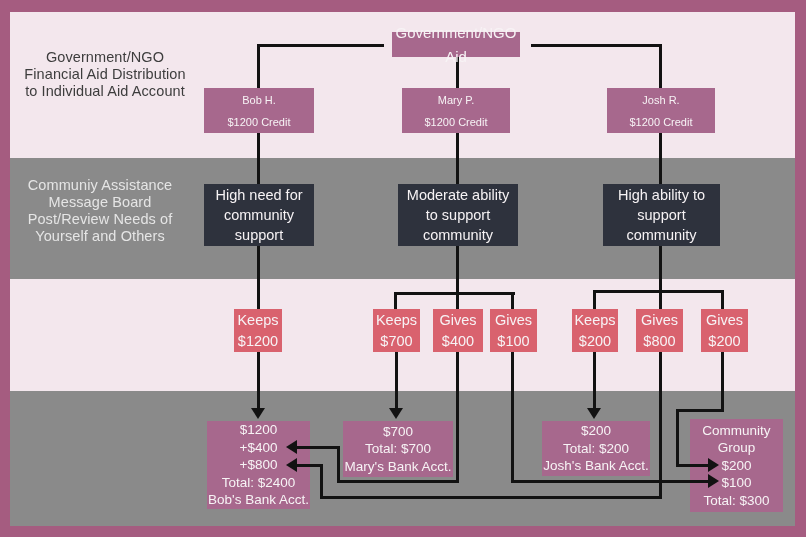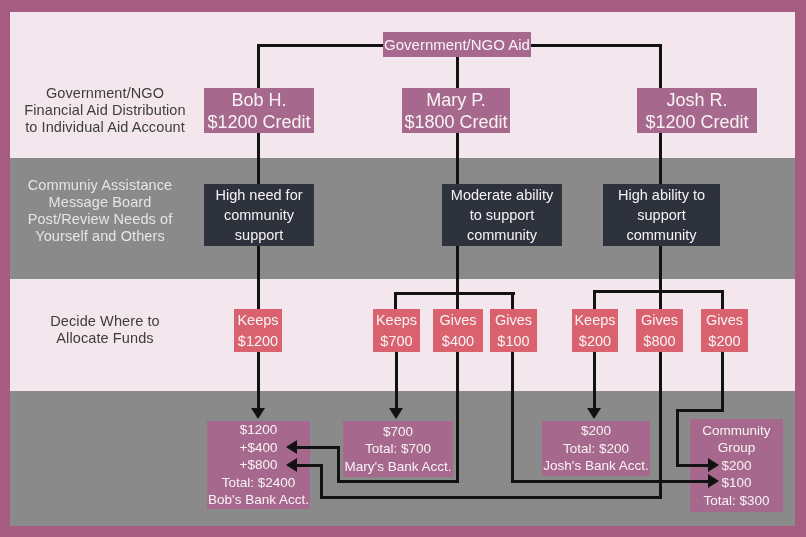--- a/index.html
+++ b/index.html
@@ -19,49 +19,47 @@
   .lbl.dark{color:#3d3d3d;}
   .lbl.light{color:#e5e5e5;}
   .node{
     position:absolute;display:flex;align-items:center;justify-content:center;
     white-space:pre-line;text-align:center;color:#f7f3f5;
   }
   .node.mauve{background:#a7688d;}
   .node.red{background:#d9626e;}
   .node.dark{background:#2e323d;}
   .node.src{font-size:15px;line-height:24px;}
-  .node.credit{font-size:18px;line-height:22px;}
+  .node.credit{font-size:11px;line-height:22px;}
   .node.need{font-size:14.5px;line-height:20px;}
   .node.alloc{font-size:14.5px;line-height:21px;}
   .node.bank{font-size:13.5px;line-height:17.5px;}
   .ln{position:absolute;display:block;background:#121212;}
   .ar{position:absolute;display:block;width:0;height:0;}
   .ar.down{border-left:7px solid transparent;border-right:7px solid transparent;border-top:11px solid #121212;}
   .ar.left{border-top:7px solid transparent;border-bottom:7px solid transparent;border-right:11px solid #121212;}
   .ar.right{border-top:7px solid transparent;border-bottom:7px solid transparent;border-left:11px solid #121212;}
 </style>
 </head>
 <body>
 
 <div id="canvas">
 
   <div class="band pink" style="top:12px;height:146px;"></div>
   <div class="band gray" style="top:158px;height:121px;"></div>
   <div class="band pink" style="top:279px;height:112px;"></div>
   <div class="band gray" style="top:391px;height:135px;"></div>
 
-  <div class="lbl dark" style="left:15px;top:49px;width:180px;margin-top:36px;">Government/NGO
+  <div class="lbl dark" style="left:15px;top:49px;width:180px;">Government/NGO
 Financial Aid Distribution
 to Individual Aid Account</div>
   <div class="lbl light" style="left:10px;top:177px;width:180px;">Communiy Assistance
 Message Board
 Post/Review Needs of
 Yourself and Others</div>
-  <div class="lbl dark" style="left:15px;top:313px;width:180px;">Decide Where to
-Allocate Funds</div>
 
   <i class="ln" style="left:258px;top:44px;width:126px;height:3px;"></i>
   <i class="ln" style="left:257px;top:44px;width:3px;height:46px;"></i>
   <i class="ln" style="left:531px;top:44px;width:130px;height:3px;"></i>
   <i class="ln" style="left:659px;top:44px;width:3px;height:46px;"></i>
   <i class="ln" style="left:456px;top:55px;width:3px;height:35px;"></i>
 
   <i class="ln" style="left:257px;top:131px;width:3px;height:54px;"></i>
   <i class="ln" style="left:456px;top:131px;width:3px;height:54px;"></i>
   <i class="ln" style="left:659px;top:131px;width:3px;height:54px;"></i>
@@ -84,32 +82,32 @@
   <i class="ln" style="left:337px;top:480px;width:122px;height:3px;"></i>
   <i class="ln" style="left:337px;top:446px;width:3px;height:37px;"></i>
   <i class="ln" style="left:659px;top:352px;width:3px;height:147px;"></i>
   <i class="ln" style="left:320px;top:496px;width:342px;height:3px;"></i>
   <i class="ln" style="left:320px;top:464px;width:3px;height:35px;"></i>
   <i class="ln" style="left:511px;top:352px;width:3px;height:131px;"></i>
   <i class="ln" style="left:721px;top:352px;width:3px;height:60px;"></i>
   <i class="ln" style="left:676px;top:409px;width:48px;height:3px;"></i>
   <i class="ln" style="left:676px;top:409px;width:3px;height:58px;"></i>
 
-  <div class="node mauve src" style="left:383px;top:32px;width:148px;height:25px;">Government/NGO Aid</div>
+  <div class="node mauve src" style="left:392px;top:32px;width:128px;height:25px;">Government/NGO Aid</div>
   <div class="node mauve credit" style="left:204px;top:88px;width:110px;height:45px;">Bob H.
 $1200 Credit</div>
   <div class="node mauve credit" style="left:402px;top:88px;width:108px;height:45px;">Mary P.
-$1800 Credit</div>
-  <div class="node mauve credit" style="left:607px;top:88px;width:120px;height:45px;margin-left:30px;">Josh R.
+$1200 Credit</div>
+  <div class="node mauve credit" style="left:607px;top:88px;width:108px;height:45px;">Josh R.
 $1200 Credit</div>
 
   <div class="node dark need" style="left:204px;top:184px;width:110px;height:62px;">High need for
 community
 support</div>
-  <div class="node dark need" style="left:398px;top:184px;width:120px;height:62px;margin-left:44px;">Moderate ability
+  <div class="node dark need" style="left:398px;top:184px;width:120px;height:62px;">Moderate ability
 to support
 community</div>
   <div class="node dark need" style="left:603px;top:184px;width:117px;height:62px;">High ability to
 support
 community</div>
 
   <div class="node red alloc" style="left:234px;top:309px;width:48px;height:43px;">Keeps
 $1200</div>
   <div class="node red alloc" style="left:373px;top:309px;width:47px;height:43px;">Keeps
 $700</div>

